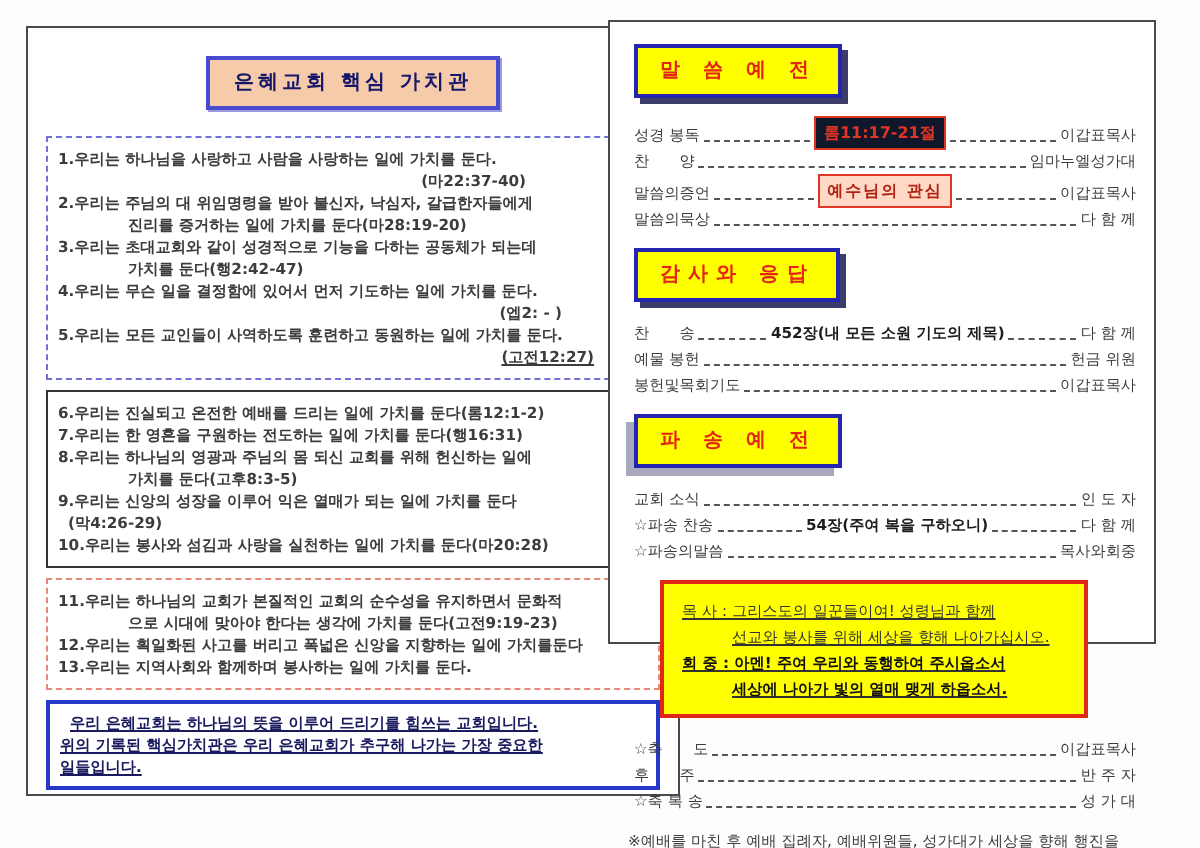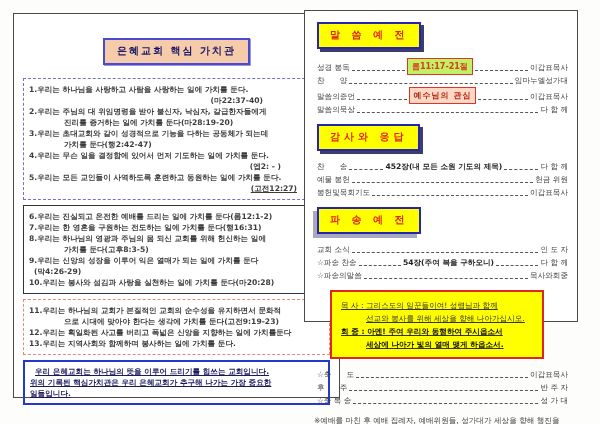--- a/index.html
+++ b/index.html
@@ -3,21 +3,21 @@
 <meta charset="utf-8">
 <style>
   html,body{margin:0;padding:0;}
   body{
     width:600px;height:424px;position:relative;
     background:#fdfdfc;
     font-family:"DejaVu Sans","Liberation Sans",sans-serif;
     -webkit-font-smoothing:antialiased;
   }
   .page{position:absolute;background:#ffffff;border:1px solid #4a4a4a;box-sizing:border-box;}
-  #page-left{left:13px;top:13px;width:327px;height:385px;padding:24px 8px 0 8px;}
+  #page-left{left:13px;top:13px;width:327px;height:385px;padding:14px 8px 0 8px;}
   #page-right{left:304px;top:10px;width:274px;height:312px;padding:11px 8px 0 8px;}
 
   
   .title-wrap{text-align:center;margin-bottom:13px;}
   .title-box{
     display:inline-block;background:#f5cbaa;border:2px solid #4a4ad0;
     color:#16166a;font-weight:bold;font-size:10px;letter-spacing:2px;
     padding:4px 12px 5px;box-shadow:1px 1px 0 #9a9ade;
   }
   .vbox{box-sizing:border-box;margin:0 1px 5px 1px;padding:5px 4px 5px 5px;
@@ -41,21 +41,21 @@
     padding:4px 11px 5px;box-shadow:3px 3px 0 #3d3d6b;
   }
   .sec-head.shadow-left{box-shadow:-4px 4px 0 #a9a9bd;}
   .rows{margin:0 1px 8px 1px;}
   .row{display:flex;align-items:flex-end;font-size:7.6px;color:#3d3d3d;
     line-height:13px;white-space:nowrap;}
   .row .lbl{flex:0 0 auto;padding-left:3px;text-align:right;}
   .row .who{flex:0 0 auto;}
   .leader{flex:1 1 auto;border-bottom:1.2px dashed #555;margin:0 2px 3px;min-width:5px;}
   .hl{flex:0 0 auto;font-weight:bold;font-size:8px;padding:1px 4px;margin-bottom:-1px;}
-  .hl-yellow{background:#bef264;border:1.5px solid #e03424;color:#e03424;}
+  .hl-yellow{background:#0f172a;border:1.5px solid #e03424;color:#e03424;}
   .hl-pink{background:#ffd9c6;border:1.5px solid #e03424;color:#b02414;letter-spacing:1px;}
   .song{flex:0 0 auto;font-weight:bold;color:#1d1d1d;}
   .resp-box{
     box-sizing:border-box;margin:2px 0 9px 17px;width:214px;
     background:#ffff00;border:2.5px solid #e02616;
     padding:7px 6px 6px 9px;font-size:7.6px;line-height:13px;color:#333;text-decoration:underline;
   }
   .resp-ln{white-space:nowrap;overflow:hidden;}
   .resp-ln.ind{padding-left:25px;}
   .resp-ln.bold{font-weight:bold;color:#101010;}

